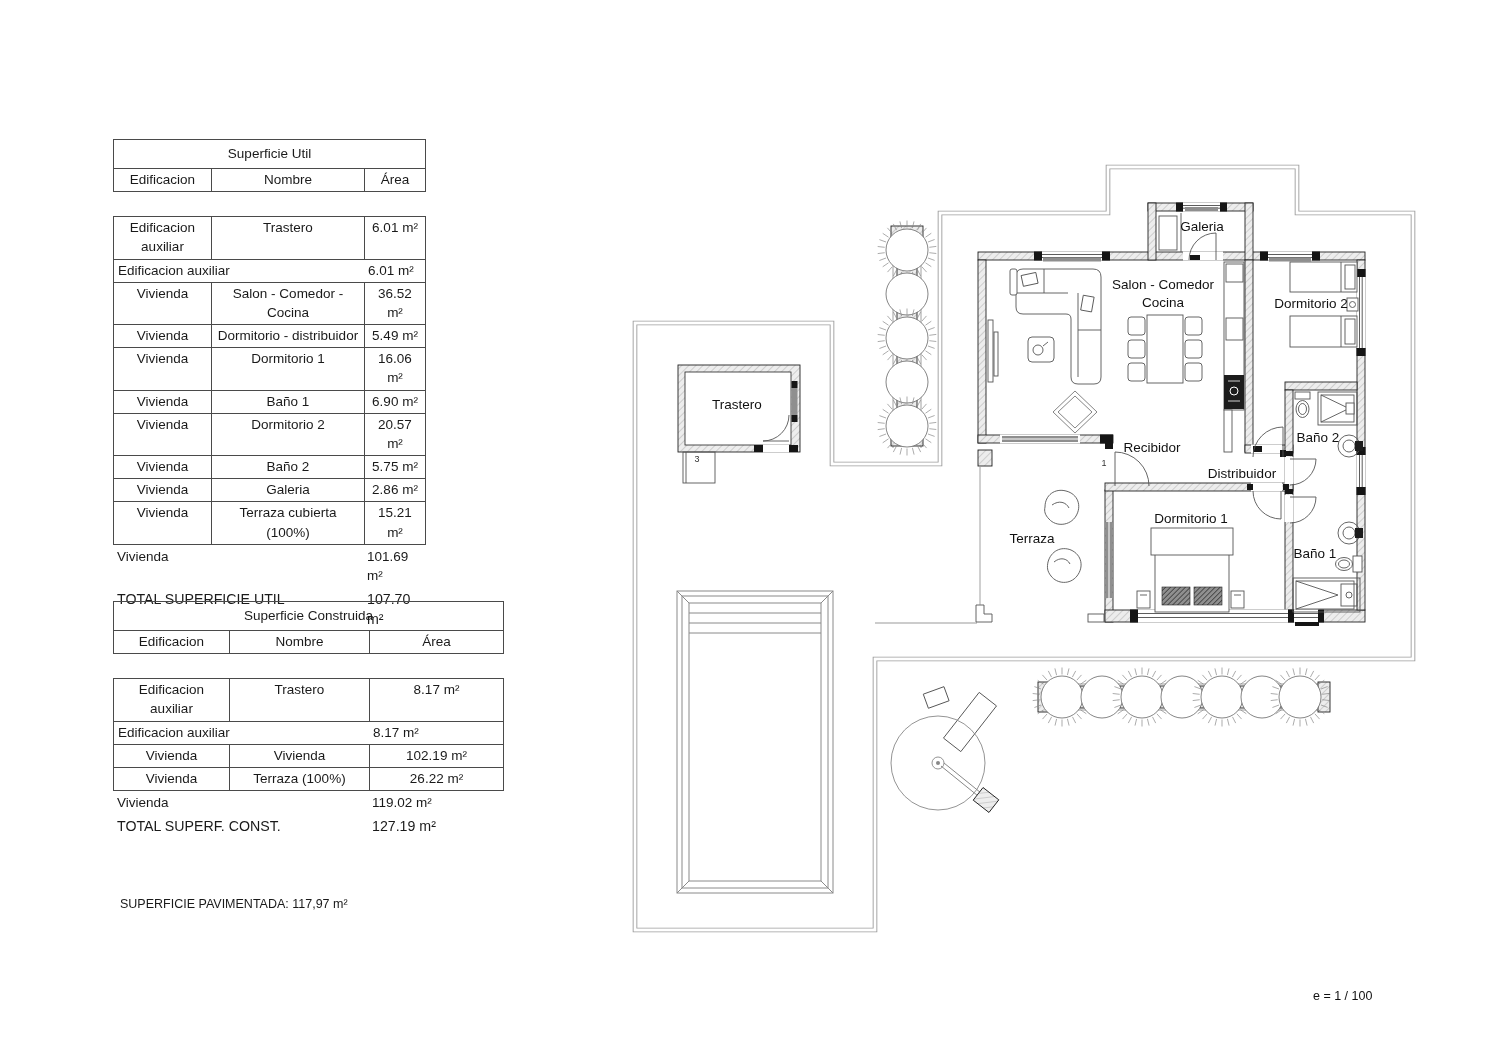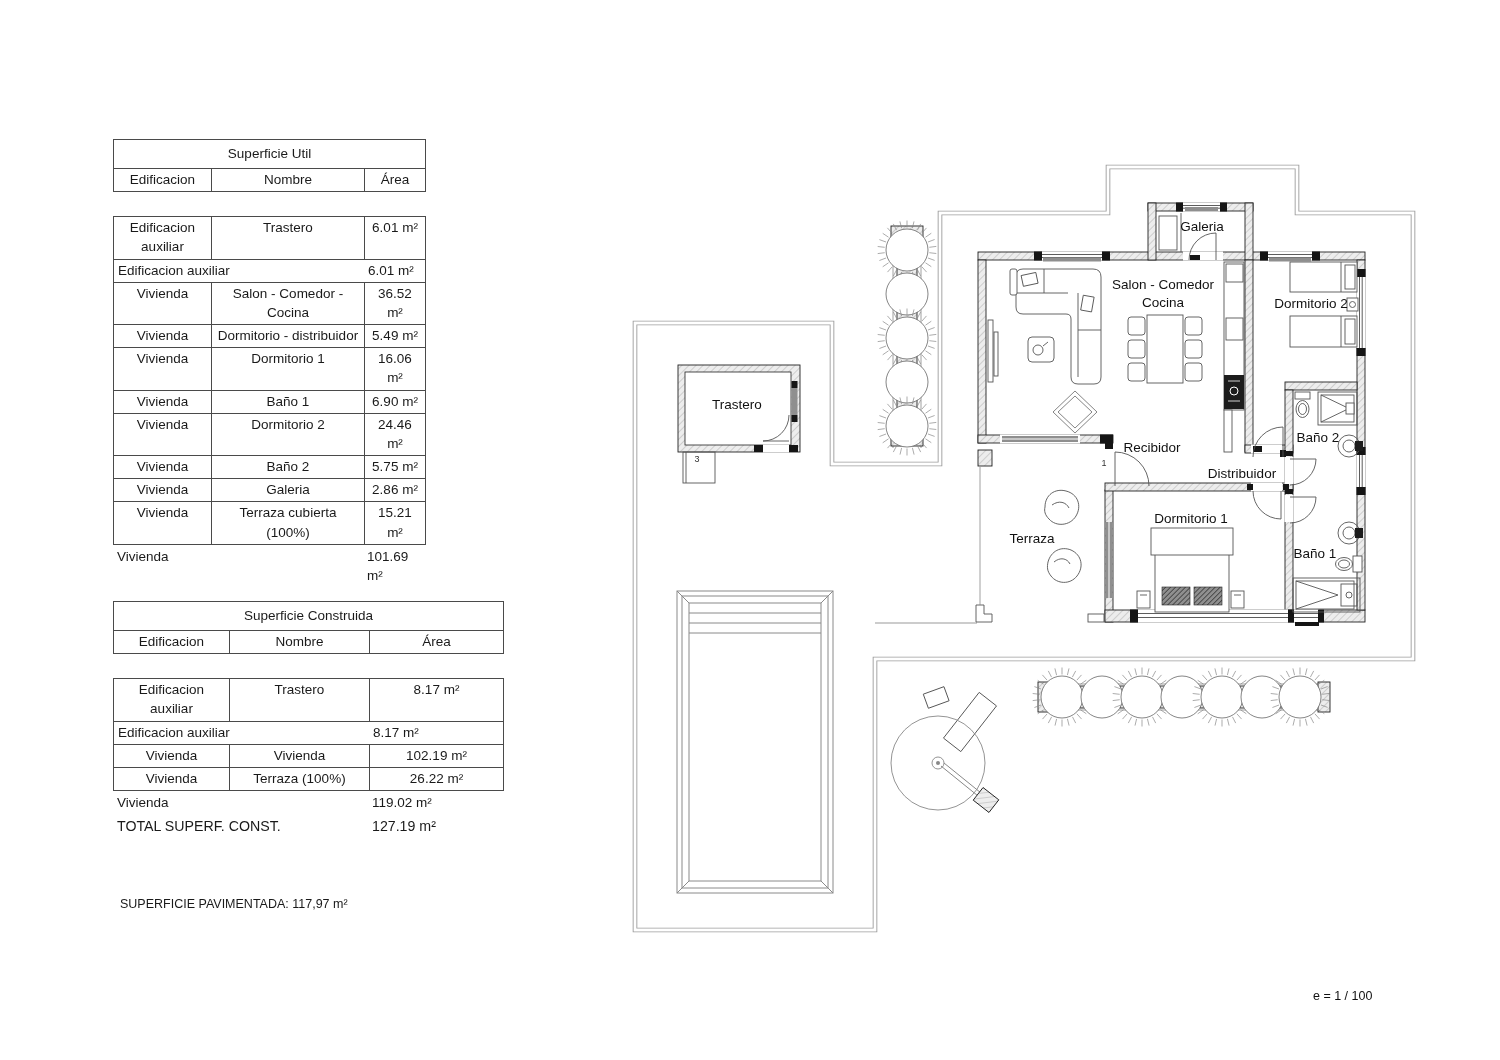--- a/index.html
+++ b/index.html
@@ -377,21 +377,21 @@
       <div class="c">16.06 m²</div>
     </div>
     <div class="trow g3">
       <div class="c">Vivienda</div>
       <div class="c">Baño 1</div>
       <div class="c">6.90 m²</div>
     </div>
     <div class="trow g3">
       <div class="c">Vivienda</div>
       <div class="c">Dormitorio 2</div>
-      <div class="c">24.46 m²</div>
+      <div class="c">20.57 m²</div>
     </div>
     <div class="trow g3">
       <div class="c">Vivienda</div>
       <div class="c">Baño 2</div>
       <div class="c">5.75 m²</div>
     </div>
     <div class="trow g3">
       <div class="c">Vivienda</div>
       <div class="c">Galeria</div>
       <div class="c">2.86 m²</div>
@@ -399,20 +399,24 @@
     <div class="trow g3">
       <div class="c">Vivienda</div>
       <div class="c">Terraza cubierta (100%)</div>
       <div class="c">15.21 m²</div>
     </div>
   </div>
   <div class="freerow g2">
     <div class="c">Vivienda</div>
     <div class="c">101.69 m²</div>
   </div>
+  <div class="freerow g2 total">
+    <div class="c">TOTAL SUPERFICIE UTIL</div>
+    <div class="c">107.70 m²</div>
+  </div>
 </div>
 
 <div id="t2" class="tbl" style="left:113px;top:601px;width:391px;">
   <div class="boxA">
     <div class="trow title">Superficie Construida</div>
     <div class="trow g3">
       <div class="c">Edificacion</div>
       <div class="c">Nombre</div>
       <div class="c">Área</div>
     </div>

